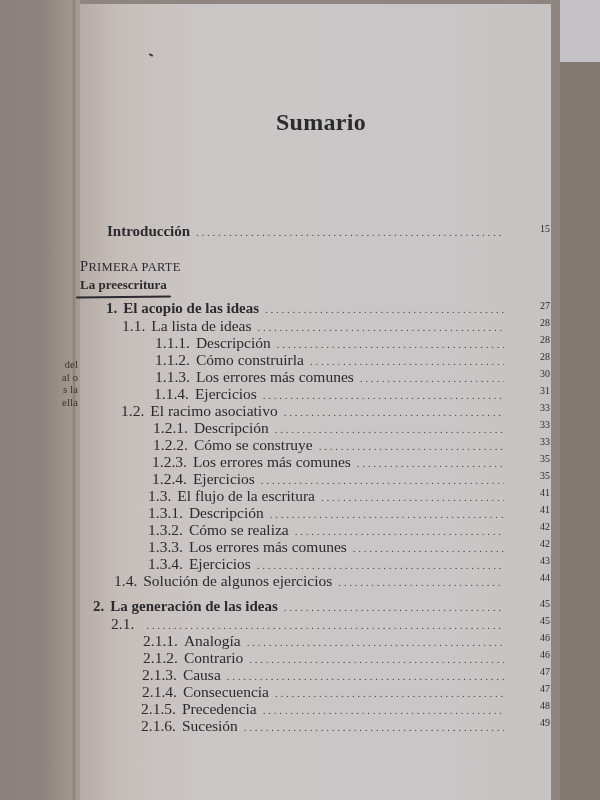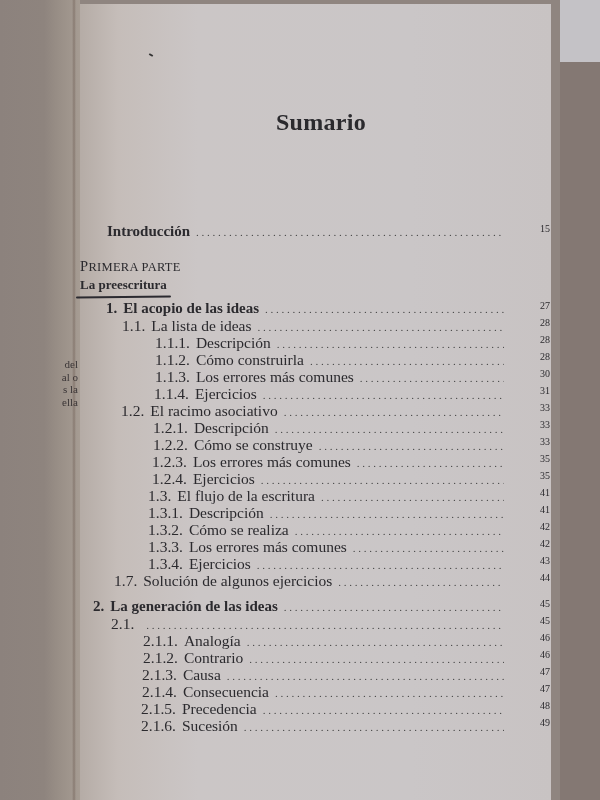--- a/index.html
+++ b/index.html
@@ -204,21 +204,21 @@
       <span class="dots"></span>
       <span class="page-num" style="right:-38px;">42</span>
     </div>
     <div class="row" style="left:68px; right:50px; top:551px;">
       <span class="num">1.3.4.</span>
       <span class="label">Ejercicios</span>
       <span class="dots"></span>
       <span class="page-num" style="right:-38px;">43</span>
     </div>
     <div class="row" style="left:34px; right:50px; top:568px;">
-      <span class="num">1.7.</span>
+      <span class="num">1.4.</span>
       <span class="label">Solución de algunos ejercicios</span>
       <span class="dots"></span>
       <span class="page-num" style="right:-38px;">44</span>
     </div>
     <div class="row bold" style="left:13px; right:50px; top:594px;">
       <span class="num">2.</span>
       <span class="label">La generación de las ideas</span>
       <span class="dots"></span>
       <span class="page-num" style="right:-38px;">45</span>
     </div>

